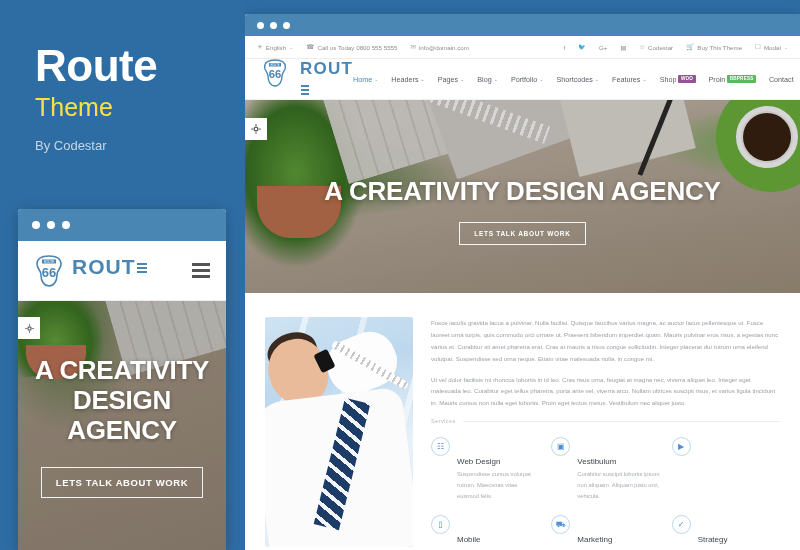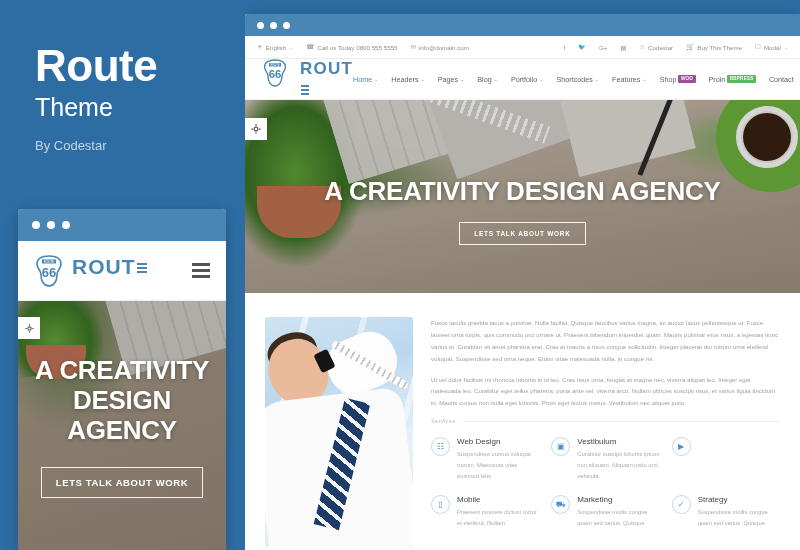--- a/index.html
+++ b/index.html
@@ -16,21 +16,21 @@
     width: 245px; height: 550px;
     background: #2e6da4;
     z-index: 5;
   }
   .brand-block { position: absolute; left: 35px; top: 44px; width: 200px; }
   .brand-title {
     font-size: 44px; font-weight: bold; color: #ffffff;
     letter-spacing: -0.5px; line-height: 1.0;
   }
   .brand-sub {
-    font-size: 25px; font-weight: 300; color: #ffffff;
+    font-size: 25px; font-weight: 300; color: #fde047;
     margin-top: 6px; line-height: 1.1;
   }
   .brand-by {
     font-size: 13px; color: #c3d6e6; margin-top: 16px;
   }
 
   
   .mobile-card {
     position: absolute; left: 18px; top: 209px;
     width: 208px; height: 341px;
@@ -277,21 +277,21 @@
   .services-head .lbl { font-size: 5.6px; color: #b4b9be; letter-spacing: .4px; white-space: nowrap; }
   .services-head .rule { flex: 1; height: 1px; background: #ececec; }
 
   .svc-grid { display: grid; grid-template-columns: repeat(3,1fr); gap: 14px 12px; }
   .svc { display: flex; gap: 7px; }
   .svc-ic {
     width: 19px; height: 19px; border-radius: 50%; border: 1px solid #bcd7ee;
     display: flex; align-items: center; justify-content: center; flex: none;
     color: #4a90d9; font-size: 8px; line-height: 1;
   }
-  .svc-t { font-size: 8px; color: #3f4650; margin-bottom: 3px; }
+  .svc-t { font-size: 8px; color: #3f4650; margin-bottom: 3px; margin-top: 20px; }
   .svc-d { font-size: 5.8px; line-height: 1.85; color: #a8adb3; }
 </style>
 </head>
 <body>
 
 <div class="left-panel">
   <div class="brand-block">
     <div class="brand-title">Route</div>
     <div class="brand-sub">Theme</div>
     <div class="brand-by">By Codestar</div>

